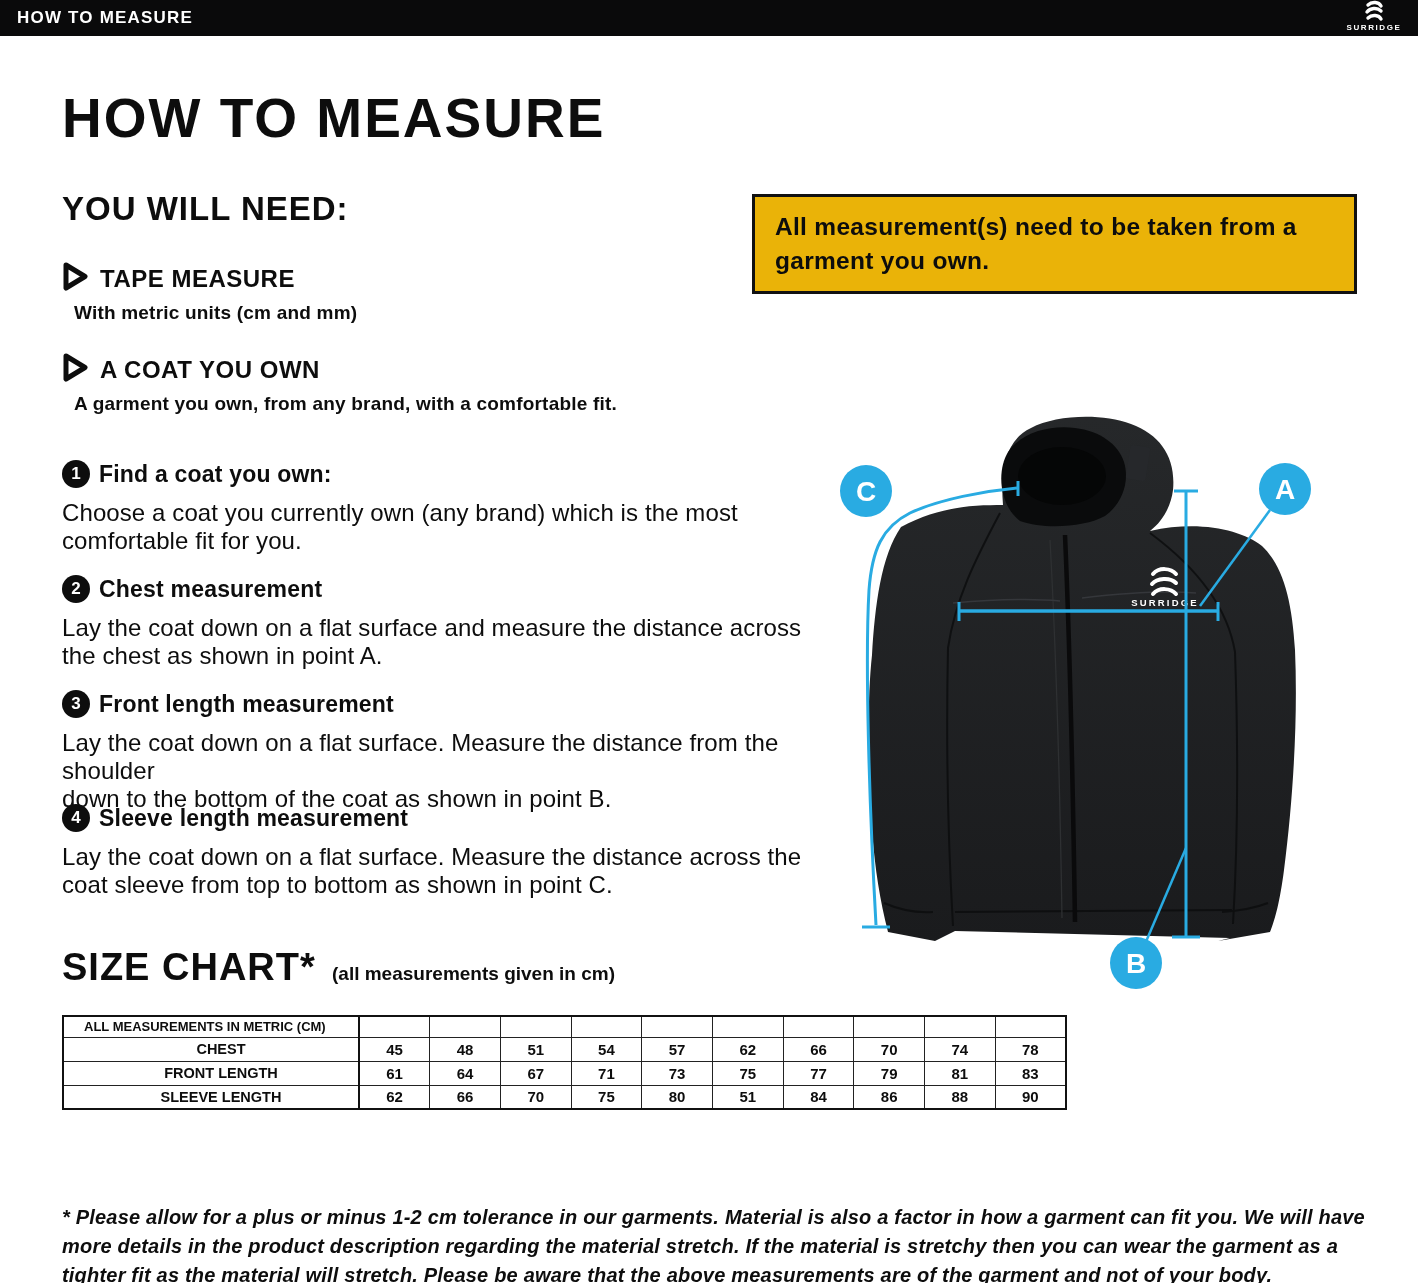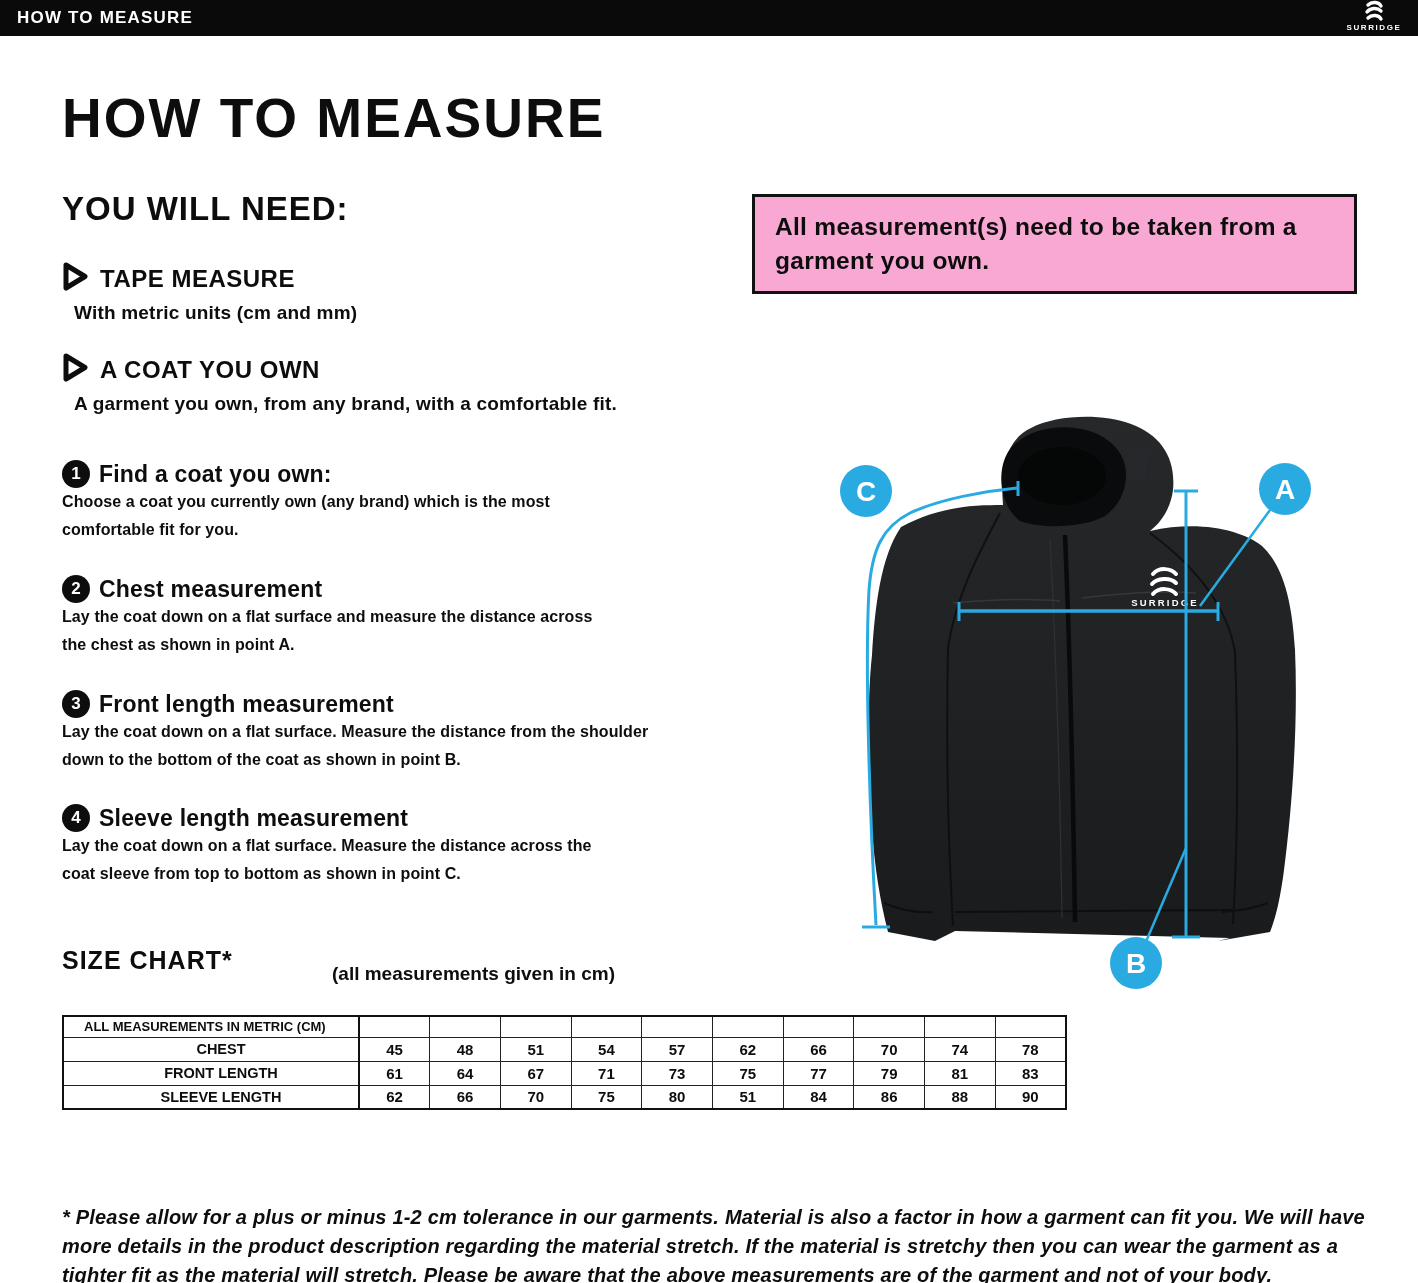--- a/index.html
+++ b/index.html
@@ -35,37 +35,37 @@
   
   .step { position:absolute; left:62px; width:780px; }
   .step .head { display:flex; align-items:center; gap:9px; }
   .step-badge {
     width:28px; height:28px; border-radius:50%; background:#0d0d0d; color:#fff;
     font-size:17px; font-weight:700; display:flex; align-items:center; justify-content:center;
     flex:0 0 28px;
   }
   .step-title { font-size:23px; font-weight:700; letter-spacing:0.2px; }
   .step-body  {
-    font-size:16px; font-weight:700; line-height:28px;
+    margin-top:11px; font-size:24px; font-weight:400; line-height:28px;
     white-space:pre-line; letter-spacing:0.1px;
   }
   
   .note-box {
     position:absolute; left:752px; top:194px; width:605px; height:100px;
-    border:3px solid #111; background:#f9a8d4;
+    border:3px solid #111; background:#eab308;
     display:flex; align-items:center;
   }
   .note-text {
     padding-left:20px; font-size:24.5px; font-weight:700; line-height:34px;
     white-space:pre-line; letter-spacing:0.3px;
   }
   
   .sc-heading {
     position:absolute; left:62px; top:946px;
-    font-size:25px; font-weight:700; letter-spacing:1px;text-align:right;
+    font-size:38px; font-weight:700; letter-spacing:1px;text-align:right;
   }
   .sc-subheading {
     position:absolute; left:316px; top:963px;
     font-size:19px; font-weight:700;margin-left:16px;
   }
   table.size-table {
     position:absolute; left:62px; top:1015px;
     border-collapse:collapse; table-layout:fixed; width:1003px;
     border:2px solid #111;
   }

